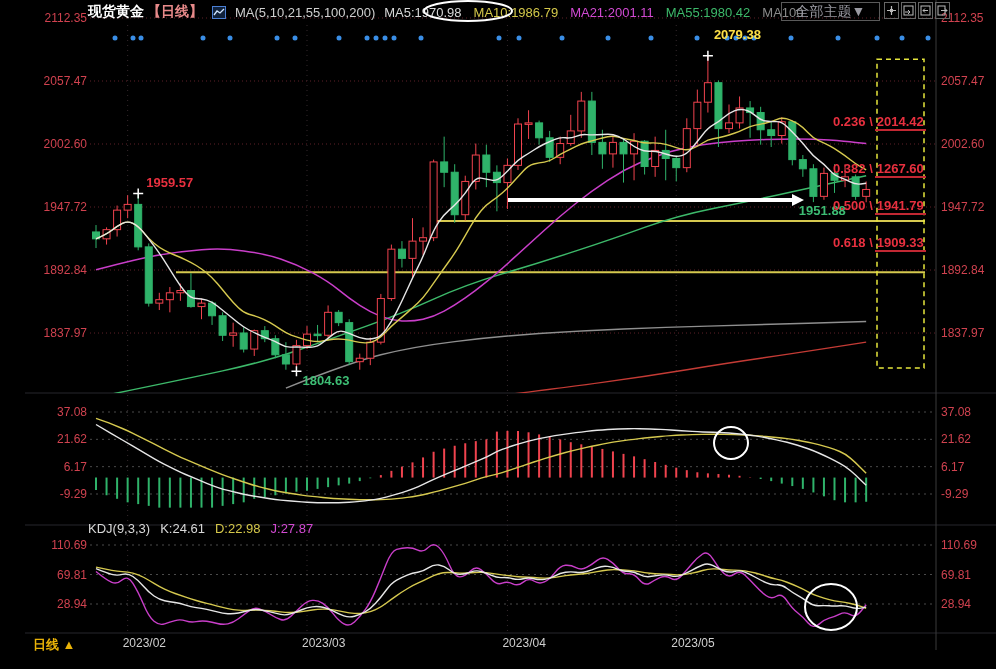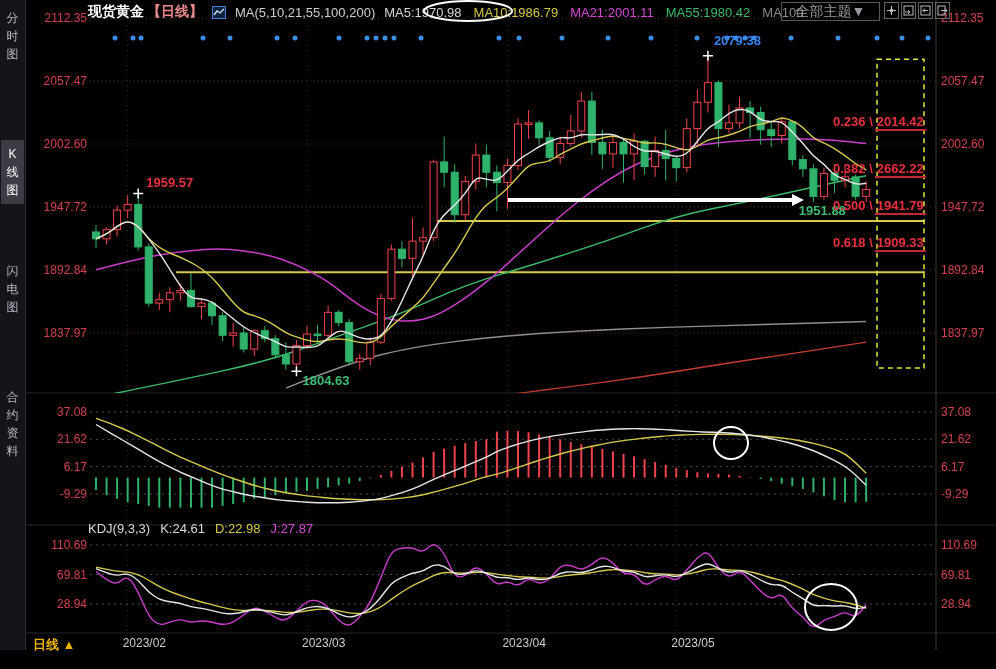--- a/index.html
+++ b/index.html
@@ -347,34 +347,20 @@
       <line x1="90" y1="545" x2="935" y2="545" stroke="#4a4a4a" stroke-width="1" stroke-dasharray="2 4"></line>
       <line x1="90" y1="574.507184" x2="935" y2="574.507184" stroke="#4a4a4a" stroke-width="1" stroke-dasharray="2 4"></line>
       <line x1="90" y1="604.00715" x2="935" y2="604.00715" stroke="#4a4a4a" stroke-width="1" stroke-dasharray="2 4"></line>
       <g clip-path="url(#cpKdj)">
         <path d="M 96 571.482842 Q 106.55 580.144442 111.82499999999999 582.309842 Q 117.1 584.475242 122.375 579.783542 Q 127.65 575.091842 132.925 583.392542 Q 138.2 591.693242 143.475 604.324742 Q 148.75 616.956242 154.025 621.2870419999999 Q 159.3 625.617842 164.57500000000002 623.8133419999999 Q 169.85000000000002 622.008842 175.125 620.5652419999999 Q 180.4 619.121642 185.675 620.926142 Q 190.95 622.730642 196.225 621.6479420000001 Q 201.5 620.565242 206.775 621.2870419999999 Q 212.05 622.008842 217.32500000000002 623.452442 Q 222.60000000000002 624.896042 227.875 623.8133419999999 Q 233.15 622.730642 238.425 618.7607419999999 Q 243.70000000000002 614.790842 248.97500000000002 610.8209420000001 Q 254.25 606.851042 259.525 608.872082 Q 264.8 610.893122 270.07500000000005 614.285582 Q 275.35 617.678042 280.625 619.482542 Q 285.9 621.287042 291.175 616.0900819999999 Q 296.45000000000005 610.893122 301.725 605.984882 Q 307 601.076642 312.275 600.4270220000001 Q 317.55 599.777402 322.82500000000005 603.314222 Q 328.1 606.851042 333.375 613.852502 Q 338.65 620.853962 343.925 623.885522 Q 349.20000000000005 626.9170819999999 354.475 622.008842 Q 359.75 617.100602 365.025 609.954782 Q 370.3 602.808962 375.57500000000005 590.394002 Q 380.85 577.979042 386.125 564.337022 Q 391.40000000000003 550.695002 396.67500000000007 549.323582 Q 401.95000000000005 547.952162 407.225 547.807802 Q 412.5 547.663442 417.775 550.189742 Q 423.05 552.716042 428.32500000000005 547.374722 Q 433.6 542.033402 438.875 547.374722 Q 444.15000000000003 552.716042 449.42500000000007 564.9866420000001 Q 454.70000000000005 577.257242 459.975 576.824162 Q 465.25 576.391082 470.525 570.977582 Q 475.8 565.564082 481.07500000000005 569.6783419999999 Q 486.35 573.792602 491.625 579.494822 Q 496.90000000000003 585.197042 502.17500000000007 583.1760019999999 Q 507.45000000000005 581.154962 512.725 583.8256220000001 Q 518 586.4962820000001 523.275 582.093302 Q 528.55 577.690322 533.825 581.0106020000001 Q 539.1 584.330882 544.375 581.948942 Q 549.6500000000001 579.567002 554.9250000000001 572.6377219999999 Q 560.2 565.708442 565.475 565.275362 Q 570.75 564.842282 576.025 567.585122 Q 581.3 570.327962 586.575 567.440762 Q 591.85 564.553562 597.125 560.3671220000001 Q 602.4000000000001 556.180682 607.6750000000001 559.428782 Q 612.95 562.676882 618.225 568.451282 Q 623.5 574.225682 628.7750000000001 573.792602 Q 634.0500000000001 573.359522 639.325 579.783542 Q 644.6 586.207562 649.875 583.031642 Q 655.1500000000001 579.855722 660.4250000000001 577.473782 Q 665.7 575.091842 670.975 578.3399420000001 Q 676.25 581.588042 681.5250000000001 575.813642 Q 686.8000000000001 570.039242 692.075 563.7595819999999 Q 697.35 557.479922 702.625 554.0152820000001 Q 707.9000000000001 550.550642 713.1750000000001 559.3566020000001 Q 718.45 568.162562 723.725 573.287342 Q 729 578.412122 734.2750000000001 574.153502 Q 739.5500000000001 569.894882 744.825 574.947482 Q 750.1 580.000082 755.375 585.774482 Q 760.6500000000001 591.548882 765.9250000000001 595.5187820000001 Q 771.2 599.488682 776.475 596.240582 Q 781.75 592.992482 787.0250000000001 600.860102 Q 792.3000000000001 608.727722 797.575 612.769802 Q 802.85 616.811882 808.125 622.947182 Q 813.4000000000001 629.082482 818.6750000000001 624.390782 Q 823.95 619.699082 829.225 618.1833019999999 Q 834.5 616.667522 839.7750000000001 614.069042 Q 845.0500000000001 611.470562 850.325 614.646482 Q 855.6 617.822402 860.875 611.300939 L 866.1500000000001 604.779476" fill="none" stroke="#c93ec9" stroke-width="1.4"></path>
         <path d="M 96 567.152042 Q 106.55 569.317442 111.82499999999999 570.400142 Q 117.1 571.482842 122.375 571.663292 Q 127.65 571.843742 132.925 573.106892 Q 138.2 574.370042 143.475 577.257242 Q 148.75 580.144442 154.025 583.392542 Q 159.3 586.640642 164.57500000000002 589.1669420000001 Q 169.85000000000002 591.693242 175.125 593.497742 Q 180.4 595.302242 185.675 597.1067419999999 Q 190.95 598.911242 196.225 600.535292 Q 201.5 602.159342 206.775 603.422492 Q 212.05 604.685642 217.32500000000002 606.129242 Q 222.60000000000002 607.572842 227.875 608.655542 Q 233.15 609.738242 238.425 610.099142 Q 243.70000000000002 610.460042 248.97500000000002 610.2795920000001 Q 254.25 610.099142 259.525 610.171322 Q 264.8 610.243502 270.07500000000005 610.712672 Q 275.35 611.181842 280.625 611.903642 Q 285.9 612.625442 291.175 612.5171720000001 Q 296.45000000000005 612.408902 301.725 611.614922 Q 307 610.8209420000001 312.275 610.063052 Q 317.55 609.305162 322.82500000000005 609.160802 Q 328.1 609.016442 333.375 609.8465120000001 Q 338.65 610.676582 343.925 611.867552 Q 349.20000000000005 613.058522 354.475 613.347242 Q 359.75 613.6359620000001 365.025 612.878072 Q 370.3 612.120182 375.57500000000005 609.666062 Q 380.85 607.211942 386.125 603.205952 Q 391.40000000000003 599.199962 396.67500000000007 595.5548719999999 Q 401.95000000000005 591.909782 407.225 588.733862 Q 412.5 585.557942 417.775 583.212092 Q 423.05 580.866242 428.32500000000005 578.123402 Q 433.6 575.380562 438.875 573.792602 Q 444.15000000000003 572.204642 449.42500000000007 572.565542 Q 454.70000000000005 572.926442 459.975 573.142982 Q 465.25 573.359522 470.525 572.818172 Q 475.8 572.276822 481.07500000000005 572.385092 Q 486.35 572.493362 491.625 573.4317020000001 Q 496.90000000000003 574.370042 502.17500000000007 574.839212 Q 507.45000000000005 575.3083819999999 512.725 576.1384519999999 Q 518 576.968522 523.275 577.004612 Q 528.55 577.040702 533.825 577.545962 Q 539.1 578.051222 544.375 578.159492 Q 549.6500000000001 578.267762 554.9250000000001 577.4016019999999 Q 560.2 576.535442 565.475 575.6692820000001 Q 570.75 574.803122 576.025 574.514402 Q 581.3 574.225682 586.575 573.503882 Q 591.85 572.782082 597.125 571.6272019999999 Q 602.4000000000001 570.472322 607.6750000000001 569.930972 Q 612.95 569.389622 618.225 569.750522 Q 623.5 570.111422 628.7750000000001 570.327962 Q 634.0500000000001 570.544502 639.325 571.663292 Q 644.6 572.782082 649.875 573.287342 Q 655.1500000000001 573.792602 660.4250000000001 573.9008719999999 Q 665.7 574.009142 670.975 574.5504920000001 Q 676.25 575.091842 681.5250000000001 574.730942 Q 686.8000000000001 574.370042 692.075 573.179072 Q 697.35 571.988102 702.625 570.4723220000001 Q 707.9000000000001 568.956542 713.1750000000001 568.884362 Q 718.45 568.812182 723.725 569.497892 Q 729 570.183602 734.2750000000001 570.147512 Q 739.5500000000001 570.111422 744.825 570.833222 Q 750.1 571.555022 755.375 572.9986220000001 Q 760.6500000000001 574.442222 765.9250000000001 576.2467220000001 Q 771.2 578.051222 776.475 579.133922 Q 781.75 580.216622 787.0250000000001 582.237662 Q 792.3000000000001 584.258702 797.575 586.568462 Q 802.85 588.878222 808.125 591.765422 Q 813.4000000000001 594.652622 818.6750000000001 596.457122 Q 823.95 598.261622 829.225 599.560862 Q 834.5 600.860102 839.7750000000001 601.617992 Q 845.0500000000001 602.375882 850.325 603.494672 Q 855.6 604.613462 860.875 606.46127 L 866.1500000000001 608.309078" fill="none" stroke="#d6c94f" stroke-width="1.4"></path>
         <path d="M 96 568.595642 Q 106.55 572.926442 111.82499999999999 574.370042 Q 117.1 575.813642 122.375 574.370042 Q 127.65 572.926442 132.925 576.535442 Q 138.2 580.144442 143.475 586.2797419999999 Q 148.75 592.415042 154.025 596.024042 Q 159.3 599.633042 164.57500000000002 600.7157420000001 Q 169.85000000000002 601.798442 175.125 602.520242 Q 180.4 603.242042 185.675 605.046542 Q 190.95 606.851042 196.225 607.572842 Q 201.5 608.294642 206.775 609.377342 Q 212.05 610.460042 217.32500000000002 611.903642 Q 222.60000000000002 613.347242 227.875 613.708142 Q 233.15 614.069042 238.425 612.9863419999999 Q 243.70000000000002 611.903642 248.97500000000002 610.4600419999999 Q 254.25 609.016442 259.525 609.738242 Q 264.8 610.460042 270.07500000000005 611.903642 Q 275.35 613.347242 280.625 614.429942 Q 285.9 615.512642 291.175 613.708142 Q 296.45000000000005 611.903642 301.725 609.738242 Q 307 607.572842 312.275 606.851042 Q 317.55 606.129242 322.82500000000005 607.2119419999999 Q 328.1 608.294642 333.375 611.181842 Q 338.65 614.069042 343.925 615.873542 Q 349.20000000000005 617.678042 354.475 616.234442 Q 359.75 614.790842 365.025 611.903642 Q 370.3 609.016442 375.57500000000005 603.242042 Q 380.85 597.467642 386.125 590.249642 Q 391.40000000000003 583.031642 396.67500000000007 580.144442 Q 401.95000000000005 577.257242 407.225 575.091842 Q 412.5 572.926442 417.775 572.2046419999999 Q 423.05 571.482842 428.32500000000005 567.873842 Q 433.6 564.264842 438.875 564.9866420000001 Q 444.15000000000003 565.708442 449.42500000000007 570.0392420000001 Q 454.70000000000005 574.370042 459.975 574.370042 Q 465.25 574.370042 470.525 572.2046419999999 Q 475.8 570.039242 481.07500000000005 571.4828419999999 Q 486.35 572.926442 491.625 575.452742 Q 496.90000000000003 577.979042 502.17500000000007 577.618142 Q 507.45000000000005 577.257242 512.725 578.700842 Q 518 580.144442 523.275 578.700842 Q 528.55 577.257242 533.825 578.700842 Q 539.1 580.144442 544.375 579.422642 Q 549.6500000000001 578.700842 554.9250000000001 575.813642 Q 560.2 572.926442 565.475 572.2046419999999 Q 570.75 571.482842 576.025 572.2046419999999 Q 581.3 572.926442 586.575 571.4828419999999 Q 591.85 570.039242 597.125 567.873842 Q 602.4000000000001 565.708442 607.6750000000001 566.430242 Q 612.95 567.152042 618.225 569.317442 Q 623.5 571.482842 628.7750000000001 571.482842 Q 634.0500000000001 571.482842 639.325 574.370042 Q 644.6 577.257242 649.875 576.535442 Q 655.1500000000001 575.813642 660.4250000000001 575.091842 Q 665.7 574.370042 670.975 575.8136420000001 Q 676.25 577.257242 681.5250000000001 575.091842 Q 686.8000000000001 572.926442 692.075 570.0392420000001 Q 697.35 567.152042 702.625 564.9866420000001 Q 707.9000000000001 562.821242 713.1750000000001 565.708442 Q 718.45 568.595642 723.725 570.761042 Q 729 572.926442 734.2750000000001 571.4828419999999 Q 739.5500000000001 570.039242 744.825 572.2046419999999 Q 750.1 574.370042 755.375 577.257242 Q 760.6500000000001 580.144442 765.9250000000001 582.670742 Q 771.2 585.197042 776.475 584.836142 Q 781.75 584.475242 787.0250000000001 588.445142 Q 792.3000000000001 592.415042 797.575 595.302242 Q 802.85 598.189442 808.125 602.1593419999999 Q 813.4000000000001 606.129242 818.6750000000001 605.768342 Q 823.95 605.407442 829.225 605.768342 Q 834.5 606.129242 839.7750000000001 605.768342 Q 845.0500000000001 605.407442 850.325 607.2119419999999 Q 855.6 609.016442 860.875 608.0744930000001 L 866.1500000000001 607.132544" fill="none" stroke="#e6e6e6" stroke-width="1.4"></path>
       </g>
     </svg>
 
-  <div id="sidebar">
-      <div class="side-item" style="top:4px;">
-        <div class="vtxt">分时图</div>
-      </div>
-      <div class="side-item active" style="top:140px;">
-        <div class="vtxt">K线图</div>
-      </div>
-      <div class="side-item" style="top:257px;">
-        <div class="vtxt">闪电图</div>
-      </div>
-      <div class="side-item" style="top:383px;">
-        <div class="vtxt">合约资料</div>
-      </div>
-    </div>
 
   <div id="header">
     <span class="h-title">现货黄金</span>
       <span class="h-period" style="margin-left:-6px;">【日线】</span>
     <span style="display:inline-flex;">
       <svg width="14" height="13">
           <rect x="0.5" y="0.5" width="13" height="12" fill="#10223c" stroke="#4a7fd4"></rect>
           <polyline points="2,9 5,5 8,7 12,3" fill="none" stroke="#cfe4ff" stroke-width="1.3"></polyline>
         </svg>
     </span>
@@ -436,24 +422,24 @@
       <div class="tick left" style="left:25px;top:263.01943099999994px;">1892.84</div>
       <div class="tick" style="left:941px;top:263.01943099999994px;">1892.84</div>
       <div class="tick left" style="left:25px;top:326.0156779999998px;">1837.97</div>
       <div class="tick" style="left:941px;top:326.0156779999998px;">1837.97</div>
       <div class="month" style="left:122.65px;">2023/02</div>
       <div class="month" style="left:302px;">2023/03</div>
       <div class="month" style="left:502.45000000000005px;">2023/04</div>
       <div class="month" style="left:671.25px;">2023/05</div>
       <div class="pricenote" style="left:146.2px;top:175.40671799999996px;color:#e8303f;">1959.57</div>
       <div class="pricenote" style="left:302.45000000000005px;top:373.29333199999974px;color:#3dbd74;">1804.63</div>
-      <div class="pricenote" style="left:713.9000000000001px;top:33px;color:#3b82f6;">2079.38</div>
+      <div class="pricenote" style="left:713.9000000000001px;top:27px;color:#fde047;">2079.38</div>
       <div class="pricenote" style="left:798.85px;top:202.6902349999999px;color:#3dbd74;">1951.88</div>
       <div class="fib-row" style="top:114.43343299999981px;"><div style="display:inline;">0.236 \</div><div class="fib-val" style="display:inline;margin-left:2px;">2014.42</div></div>
-      <div class="fib-row" style="top:160.55260999999987px;"><div style="display:inline;">0.382 \</div><div class="fib-val" style="display:inline;margin-left:2px;">2662.22</div></div>
+      <div class="fib-row" style="top:160.55260999999987px;"><div style="display:inline;">0.382 \</div><div class="fib-val" style="display:inline;margin-left:2px;">1267.60</div></div>
       <div class="fib-row" style="top:197.81993599999993px;"><div style="display:inline;">0.500 \</div><div class="fib-val" style="display:inline;margin-left:2px;">1941.79</div></div>
       <div class="fib-row" style="top:235.08726199999995px;"><div style="display:inline;">0.618 \</div><div class="fib-val" style="display:inline;margin-left:2px;">1909.33</div></div>
       <div class="tick left" style="left:25px;top:405px;">37.08</div>
       <div class="tick" style="left:941px;top:405px;">37.08</div>
       <div class="tick left" style="left:25px;top:432.34101px;">21.62</div>
       <div class="tick" style="left:941px;top:432.34101px;">21.62</div>
       <div class="tick left" style="left:25px;top:459.664335px;">6.17</div>
       <div class="tick" style="left:941px;top:459.664335px;">6.17</div>
       <div class="tick left" style="left:25px;top:487.005345px;">-9.29</div>
       <div class="tick" style="left:941px;top:487.005345px;">-9.29</div>

